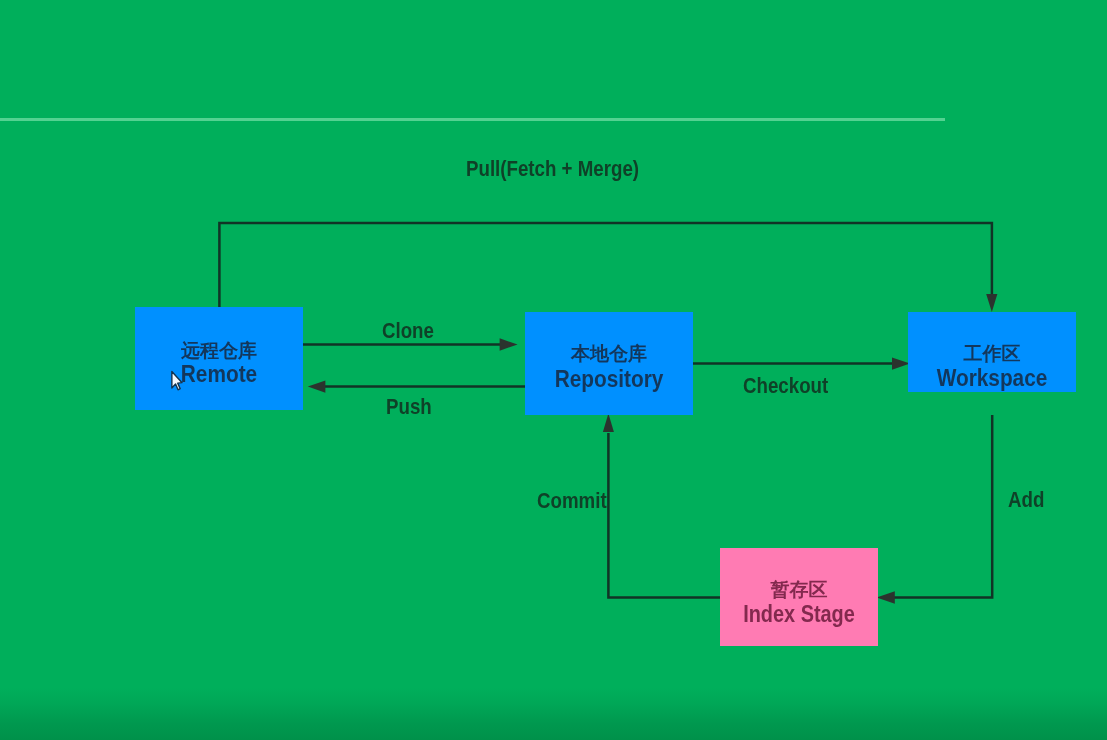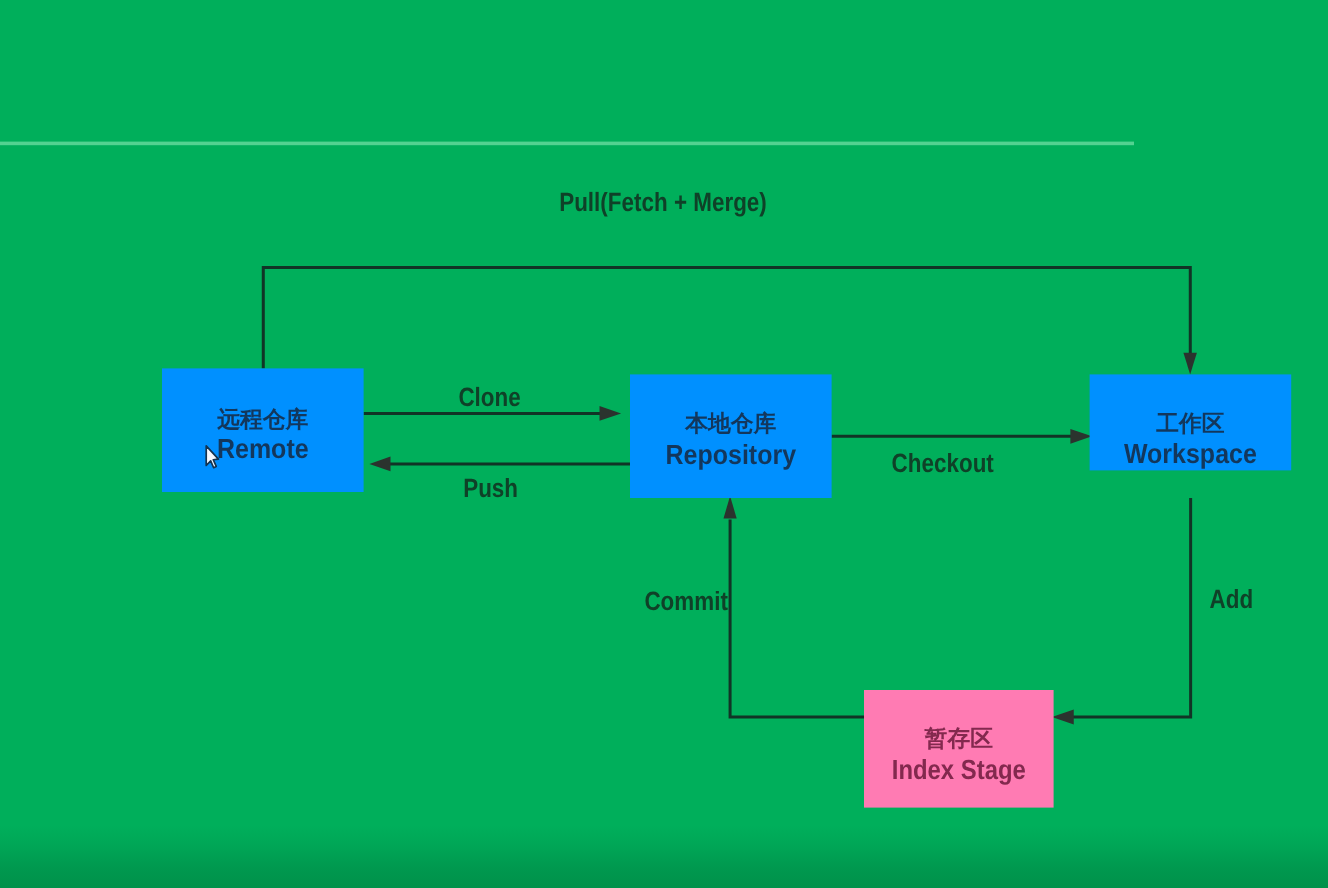--- a/index.html
+++ b/index.html
@@ -13,21 +13,21 @@
   #bottomfade{position:absolute;left:0;right:0;bottom:0;height:52px;
     background:linear-gradient(to bottom, rgba(0,140,72,0) 0%, rgba(0,138,71,0.22) 30%, rgba(0,136,70,0.58) 68%, rgba(0,145,74,1) 100%);}
   #toprule{position:absolute;left:0;top:118px;width:945px;height:3px;
     background:rgba(190,255,215,0.44);}
   svg#diagram{position:absolute;left:0;top:0;width:1107px;height:740px;}
   .nodebox{position:absolute;}
   .nodebox .cn,.nodebox .en{position:absolute;left:0;right:0;text-align:center;font-weight:bold;line-height:1;white-space:nowrap;}
   .nodebox .cn{font-size:19px;}
   .nodebox .en{font-size:23px;transform:scaleX(0.905);}
   .blue{background:#0090FF;} .blue .cn,.blue .en{color:#13375c;}
-  .pink{background:#FF7BB3;margin-top:27px;} .pink .cn,.pink .en{color:#83294e;}
+  .pink{background:#FF7BB3;} .pink .cn,.pink .en{color:#83294e;}
   .pink .en{transform:scaleX(0.865);}
   .edgelabel{position:absolute;font-size:22px;font-weight:bold;color:#0f4128;white-space:nowrap;line-height:1;transform:scaleX(0.85);transform-origin:0 0;}
 </style>
 </head>
 <body>
 
 <div id="stage">
   <div id="toprule" style="left: 0px; top: 118px; background: rgba(190, 255, 215, 0.44);"></div>
 
   <svg id="diagram" viewBox="0 0 1107 740">

